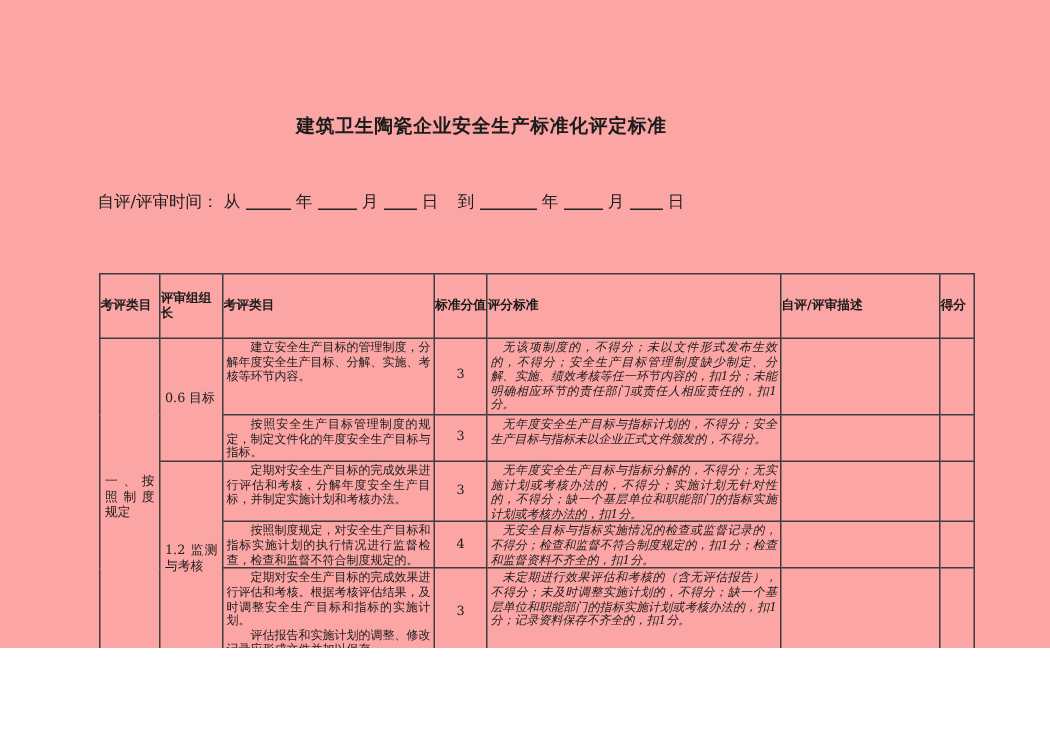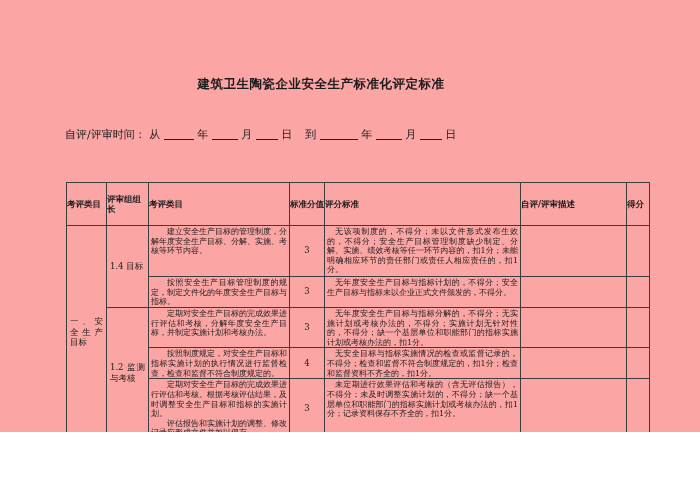--- a/index.html
+++ b/index.html
@@ -29,21 +29,21 @@
 
   table.grid {
     position:absolute; top:182px; left:66px; width:583px;
     border-collapse:collapse; table-layout:fixed;
     font-size:8px; line-height:9.6px;
   }
   .grid td, .grid th { border:1px solid #3d3d3d; padding:0 2px; vertical-align:middle; overflow:hidden; }
   .grid th { font-weight:bold; font-size:8.5px; line-height:10px; text-align:left; padding:11px 0; word-break:break-all; }
   td.txt { vertical-align:top; text-align:justify; word-break:break-all; padding-top:1px; }
   td.txt p { margin:0; text-indent:2em; }
-  td.crit p { text-indent:1em; }
+  td.crit p { text-indent:1em;font-style:italic; }
   td.num { text-align:center; font-size:8.5px; }
   td.cat, td.proj { text-align:justify; word-break:break-all; padding:0 3px; font-size:8.5px; line-height:10.5px; }
   tr.hhead{height:25px} tr.h1{height:51px} tr.h2{height:31px} tr.h3{height:36px}
   tr.h4{height:31px} tr.h5{height:59px} tr.hs{height:15px}
   tr.hs td { font-weight:bold; font-size:8.5px;text-decoration:underline; }
   td.sub-label { text-align:left; padding-left:26px; }
   td.sub-note  { text-align:left; padding-left:1px; }
 
   .pagenum {
     position:absolute; top:447px; left:0; width:700px;
@@ -92,22 +92,22 @@
         <tr class="hhead">
       <th>考评类目</th>
       <th>评审组组长</th>
       <th>考评类目</th>
       <th>标准分值</th>
       <th>评分标准</th>
       <th>自评/评审描述</th>
       <th>得分</th>
     </tr>
     <tr class="h1">
-      <td class="cat" rowspan="5">一、安全生产目标</td>
-      <td class="proj" rowspan="2">1.4 目标</td>
+      <td class="cat" rowspan="5">一、按照制度规定</td>
+      <td class="proj" rowspan="2">0.6 目标</td>
       <td class="txt">
             <p>建立安全生产目标的管理制度，分解年度安全生产目标、分解、实施、考核等环节内容。</p>
           </td>
       <td class="num">3</td>
       <td class="txt crit">
             <p>无该项制度的，不得分；未以文件形式发布生效的，不得分；安全生产目标管理制度缺少制定、分解、实施、绩效考核等任一环节内容的，扣1分；未能明确相应环节的责任部门或责任人相应责任的，扣1分。</p>
           </td>
       <td></td>
       <td></td>
     </tr>

